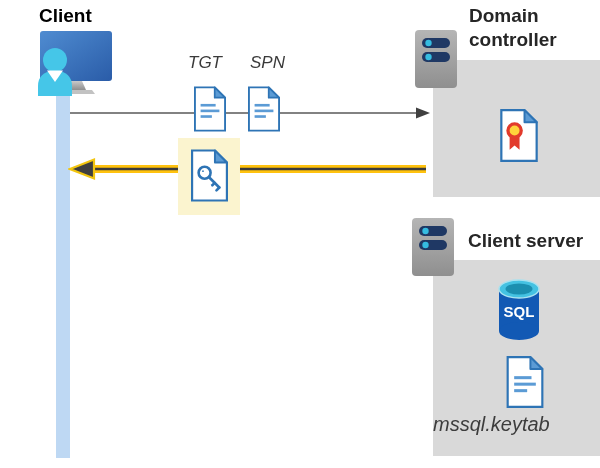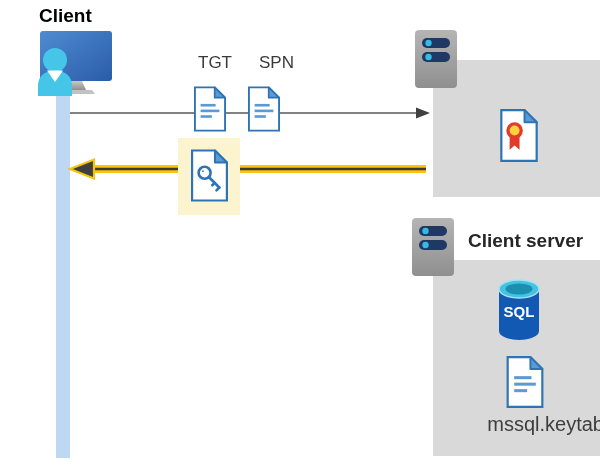--- a/index.html
+++ b/index.html
@@ -7,21 +7,21 @@
     position:relative;width:592px;height:468px;background:#ffffff;overflow:hidden;
     font-family:"Liberation Sans","DejaVu Sans",sans-serif;
     margin-left:12px;
   }
   .abs{position:absolute;}
   .label-bold{font-weight:bold;color:#1a1a1a;font-size:19px;line-height:24px;}
   .label-reg{color:#3a3a3a;font-size:17px;}
   .panel{background:#d9d9d9;}
   .vbar{background:#bed8f3;}
   .hl-box{background:#fbf4cf;}
-  .ctr{text-align:right;}
+  .ctr{text-align:left;font-style:italic;}
 </style>
 </head>
 <body>
 
 <div id="canvas">
 
   <div class="abs vbar" style="left:44px;top:86px;width:14px;height:372px;"></div>
 
   <svg class="abs" style="left:58px;top:105px;" width="360" height="16" viewBox="0 0 360 16">
     <line x1="0" y1="8" x2="347" y2="8" stroke="#595959" stroke-width="1.6"></line>
@@ -103,20 +103,21 @@
           <stop offset="1" stop-color="#8f8f8f"></stop>
       </linearGradient>
     </defs>
     <rect x="0" y="0" width="42" height="58" rx="4" fill="url(#svg1g)"></rect>
     <rect x="7" y="8" width="28" height="10" rx="5" fill="#1f3864"></rect>
     <circle cx="13.5" cy="13" r="3.2" fill="#35bce1"></circle>
     <rect x="7" y="22" width="28" height="10" rx="5" fill="#1f3864"></rect>
     <circle cx="13.5" cy="27" r="3.2" fill="#35bce1"></circle>
   </svg>
 
+  <div class="abs label-bold" style="left:457px;top:4px;width:128px;color:#262626;">Domain controller</div>
 
   <svg class="abs" style="left:488px;top:109px;" width="38" height="53" viewBox="0 0 34 48">
     <path d="M1,1 H22 L33,12 V47 H1 Z" fill="#ffffff" stroke="#2e74b5" stroke-width="2"></path>
     <path d="M22,1 L33,12 H22 Z" fill="#5b9bd5" stroke="#2e74b5" stroke-width="1.8" stroke-linejoin="round"></path>
     <path d="M8.5,24 L8.5,37 L13,33 L17.5,37 L17.5,24 Z" fill="#e23a2b"></path>
     <circle cx="13" cy="19.5" r="6" fill="#ffd23b" stroke="#e23a2b" stroke-width="3"></circle>
   </svg>
 
   <svg class="abs" style="left:400px;top:218px;" width="42" height="58" viewBox="0 0 42 58">
     <defs>

